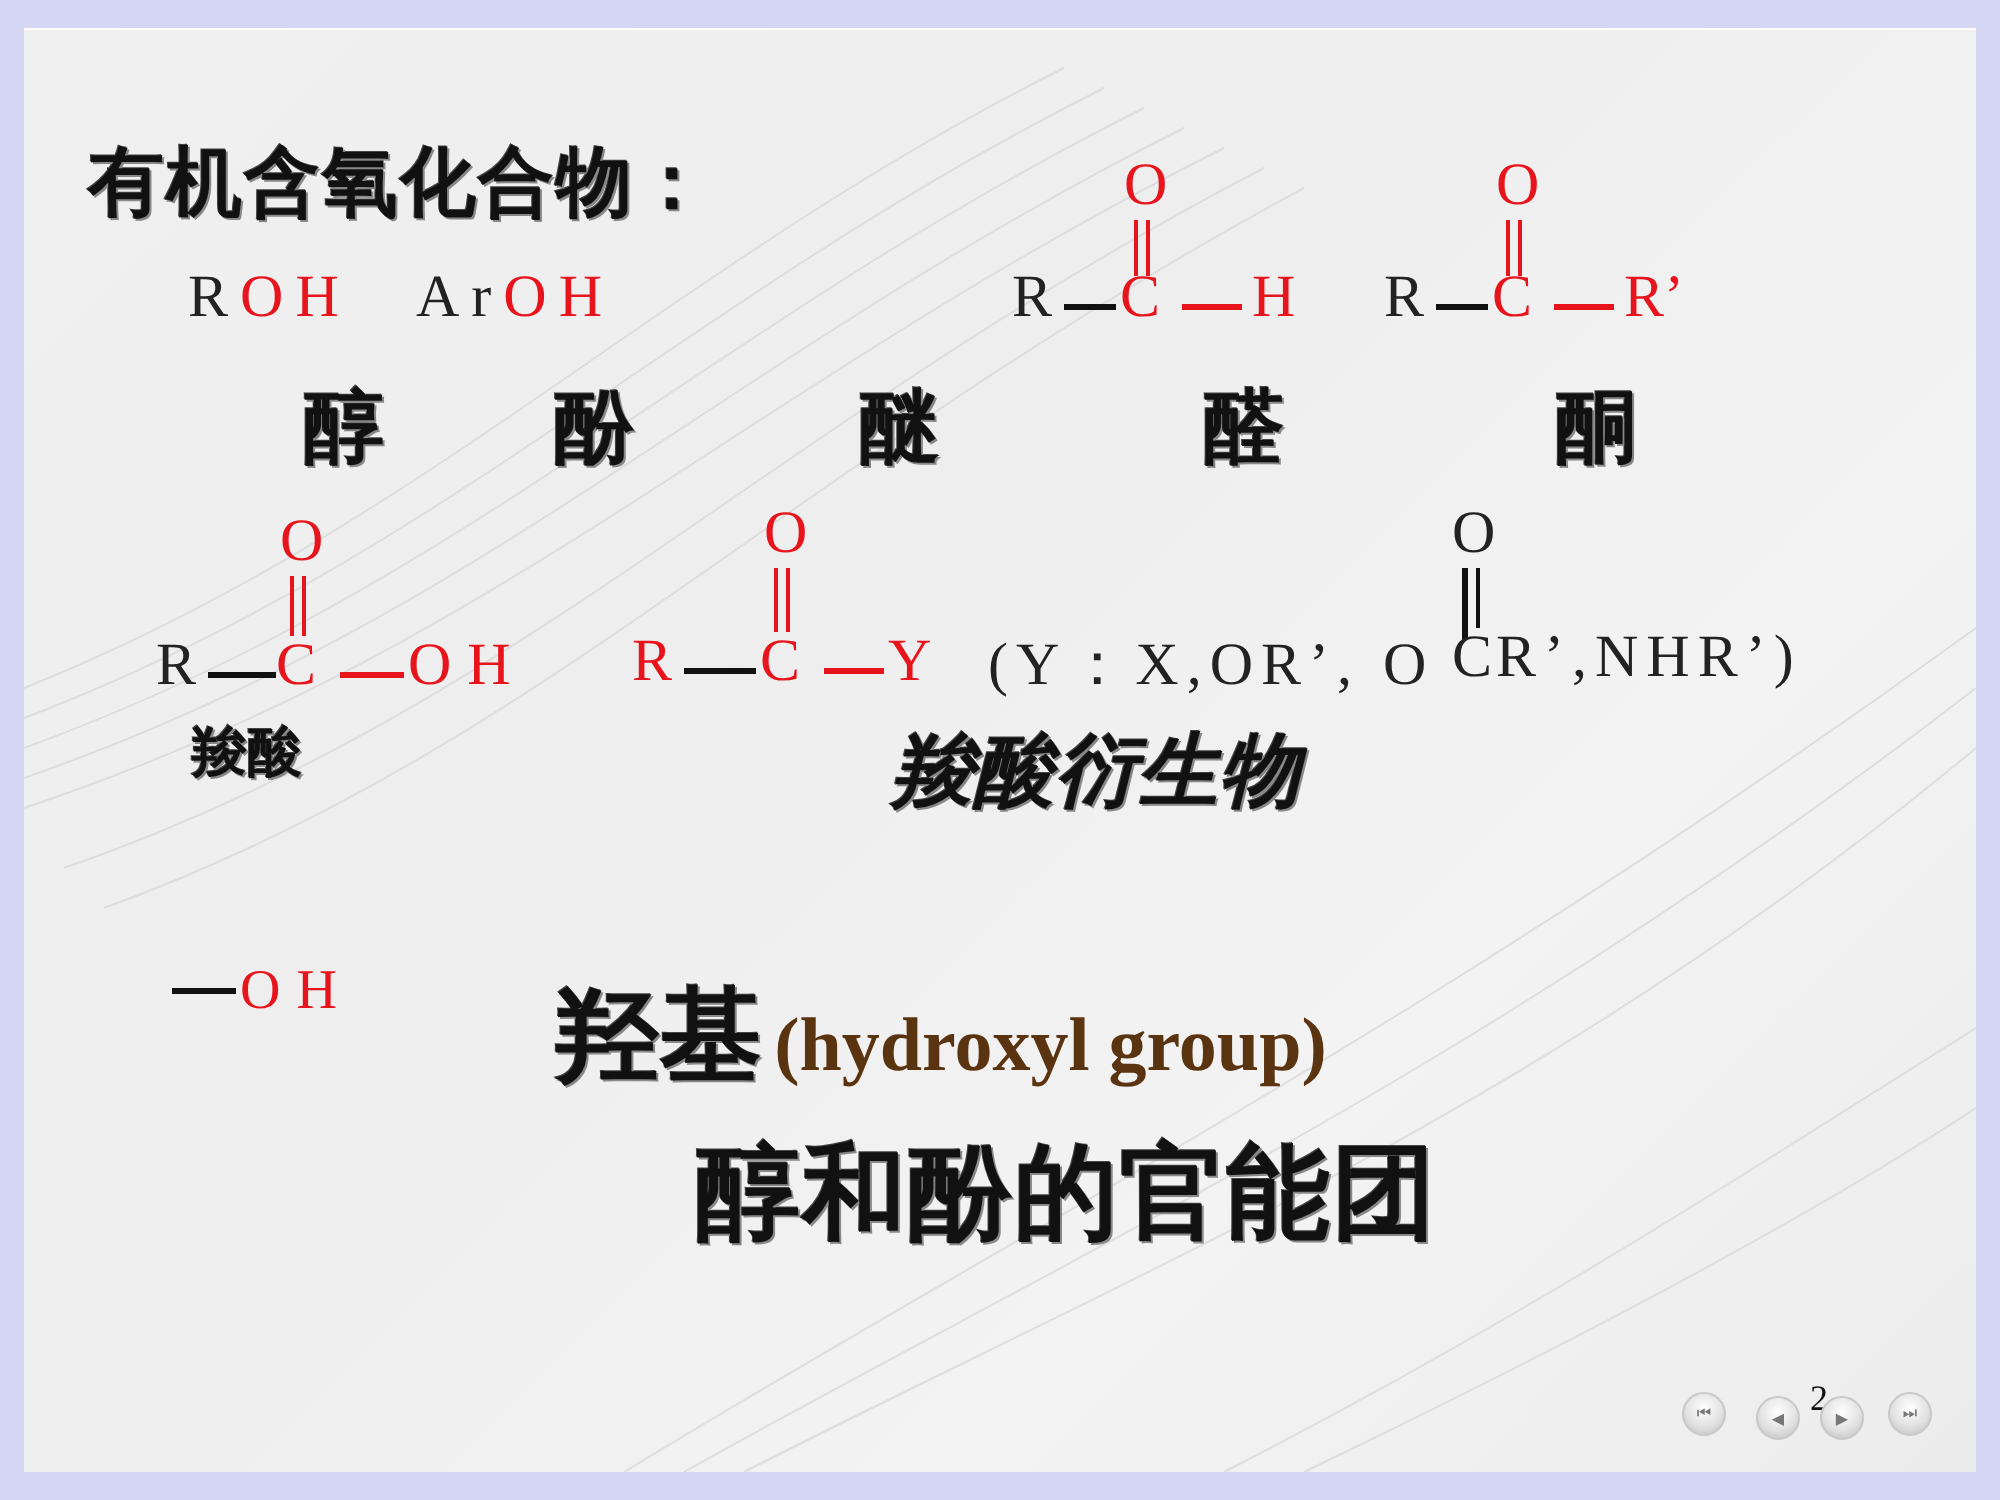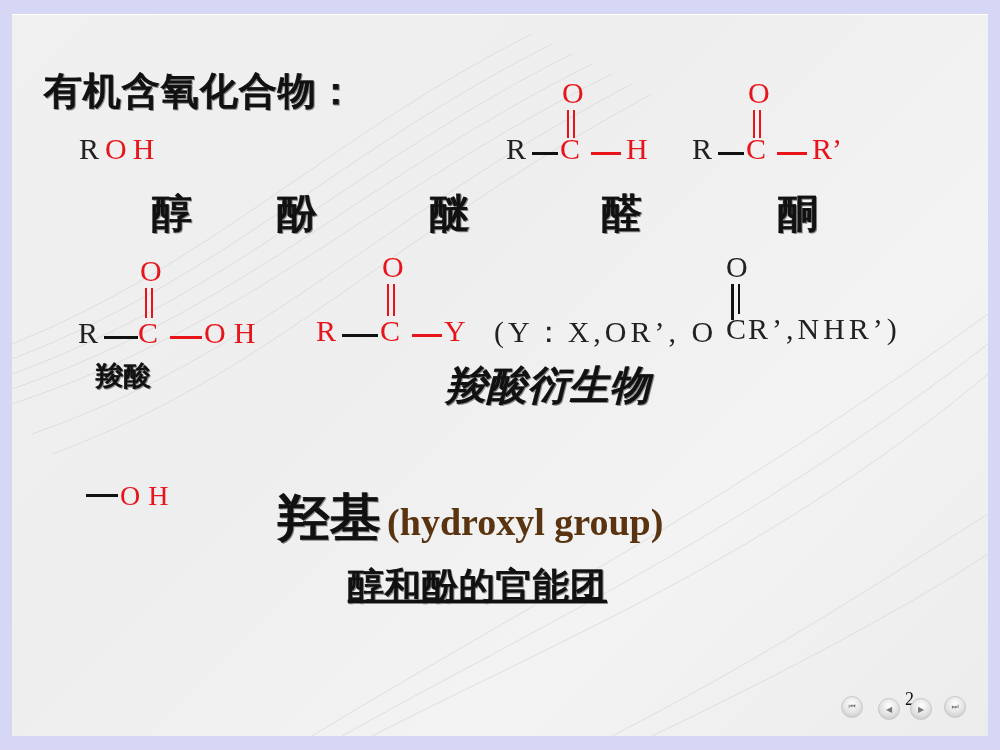--- a/index.html
+++ b/index.html
@@ -54,22 +54,25 @@
       <path d="M300 722 C 500 600, 700 500, 976 300"></path>
       <path d="M330 722 C 530 610, 730 520, 976 330"></path>
       <path d="M360 722 C 560 620, 760 540, 976 360"></path>
       <path d="M600 722 C 760 640, 880 560, 976 500"></path>
       <path d="M640 722 C 790 650, 900 590, 976 540"></path>
     </g>
   </svg>
 
   <div class="abs cjk" style="left:32px; top:52px; font-size:38px;">有机含氧化合物：</div>
 
-  <div class="abs mono" style="left:67px; top:118px;text-align:center;">
+  <div class="abs mono" style="left:82px; top:118px;text-align:center;">
     <span class="blk">R</span><span class="red">O</span><span class="red">H</span>
+  </div>
+  <div class="abs mono" style="left:196px; top:118px;">
+    <span class="blk">Ar</span><span class="red">O</span><span class="red">H</span>
   </div>
 
   <div class="abs" style="left:494px; top:62px; width:150px; height:110px;">
     <span class="abs red mono" style="left:56px; top:0px; letter-spacing:0;">O</span>
     <div class="vbond" style="left:61px; top:34px; height:28px; background:#e8141c;"></div>
     <div class="vbond" style="left:67px; top:34px; height:28px; background:#e8141c;"></div>
     <span class="abs blk mono" style="left:0px; top:56px; letter-spacing:0;">R</span>
     <div class="bond" style="left:26px; top:76px; width:26px; background:#111;"></div>
     <span class="abs red mono" style="left:54px; top:56px; letter-spacing:0;">C</span>
     <div class="bond" style="left:85px; top:76px; width:30px; background:#e8141c;"></div>
@@ -128,21 +131,21 @@
   <div class="abs cjk" style="left:434px; top:344px; font-size:40px;font-style:italic;">羧酸衍生物</div>
 
   <div class="abs" style="left:74px; top:466px; width:120px; height:40px;">
     <div class="bond" style="left:0px; top:14px; width:32px; background:#111;"></div>
     <span class="abs red mono" style="left:34px; top:0px; letter-spacing:8px; font-size:28px;">OH</span>
   </div>
   <div class="abs" style="left:266px; top:470px; white-space:nowrap;">
     <span class="cjk" style="font-size:51px;">羟基</span>
     <span class="brown" style="font-size:38px;">(hydroxyl group)</span>
   </div>
-  <div class="abs cjk" style="left:336px; top:548px; font-size:36px;text-decoration:underline;">醇和酚的官能团</div>
+  <div class="abs cjk" style="left:336px; top:548px; font-size:52px;">醇和酚的官能团</div>
 
   <div class="navbtn" style="left:829px; top:682px;">
       <span>⏮</span>
     </div>
   <div class="navbtn" style="left:866px; top:684px;">
       <span>◀</span>
     </div>
   <div class="pagenum" style="left:893px; top:675px;">2</div>
   <div class="navbtn" style="left:898px; top:684px;">
       <span>▶</span>

